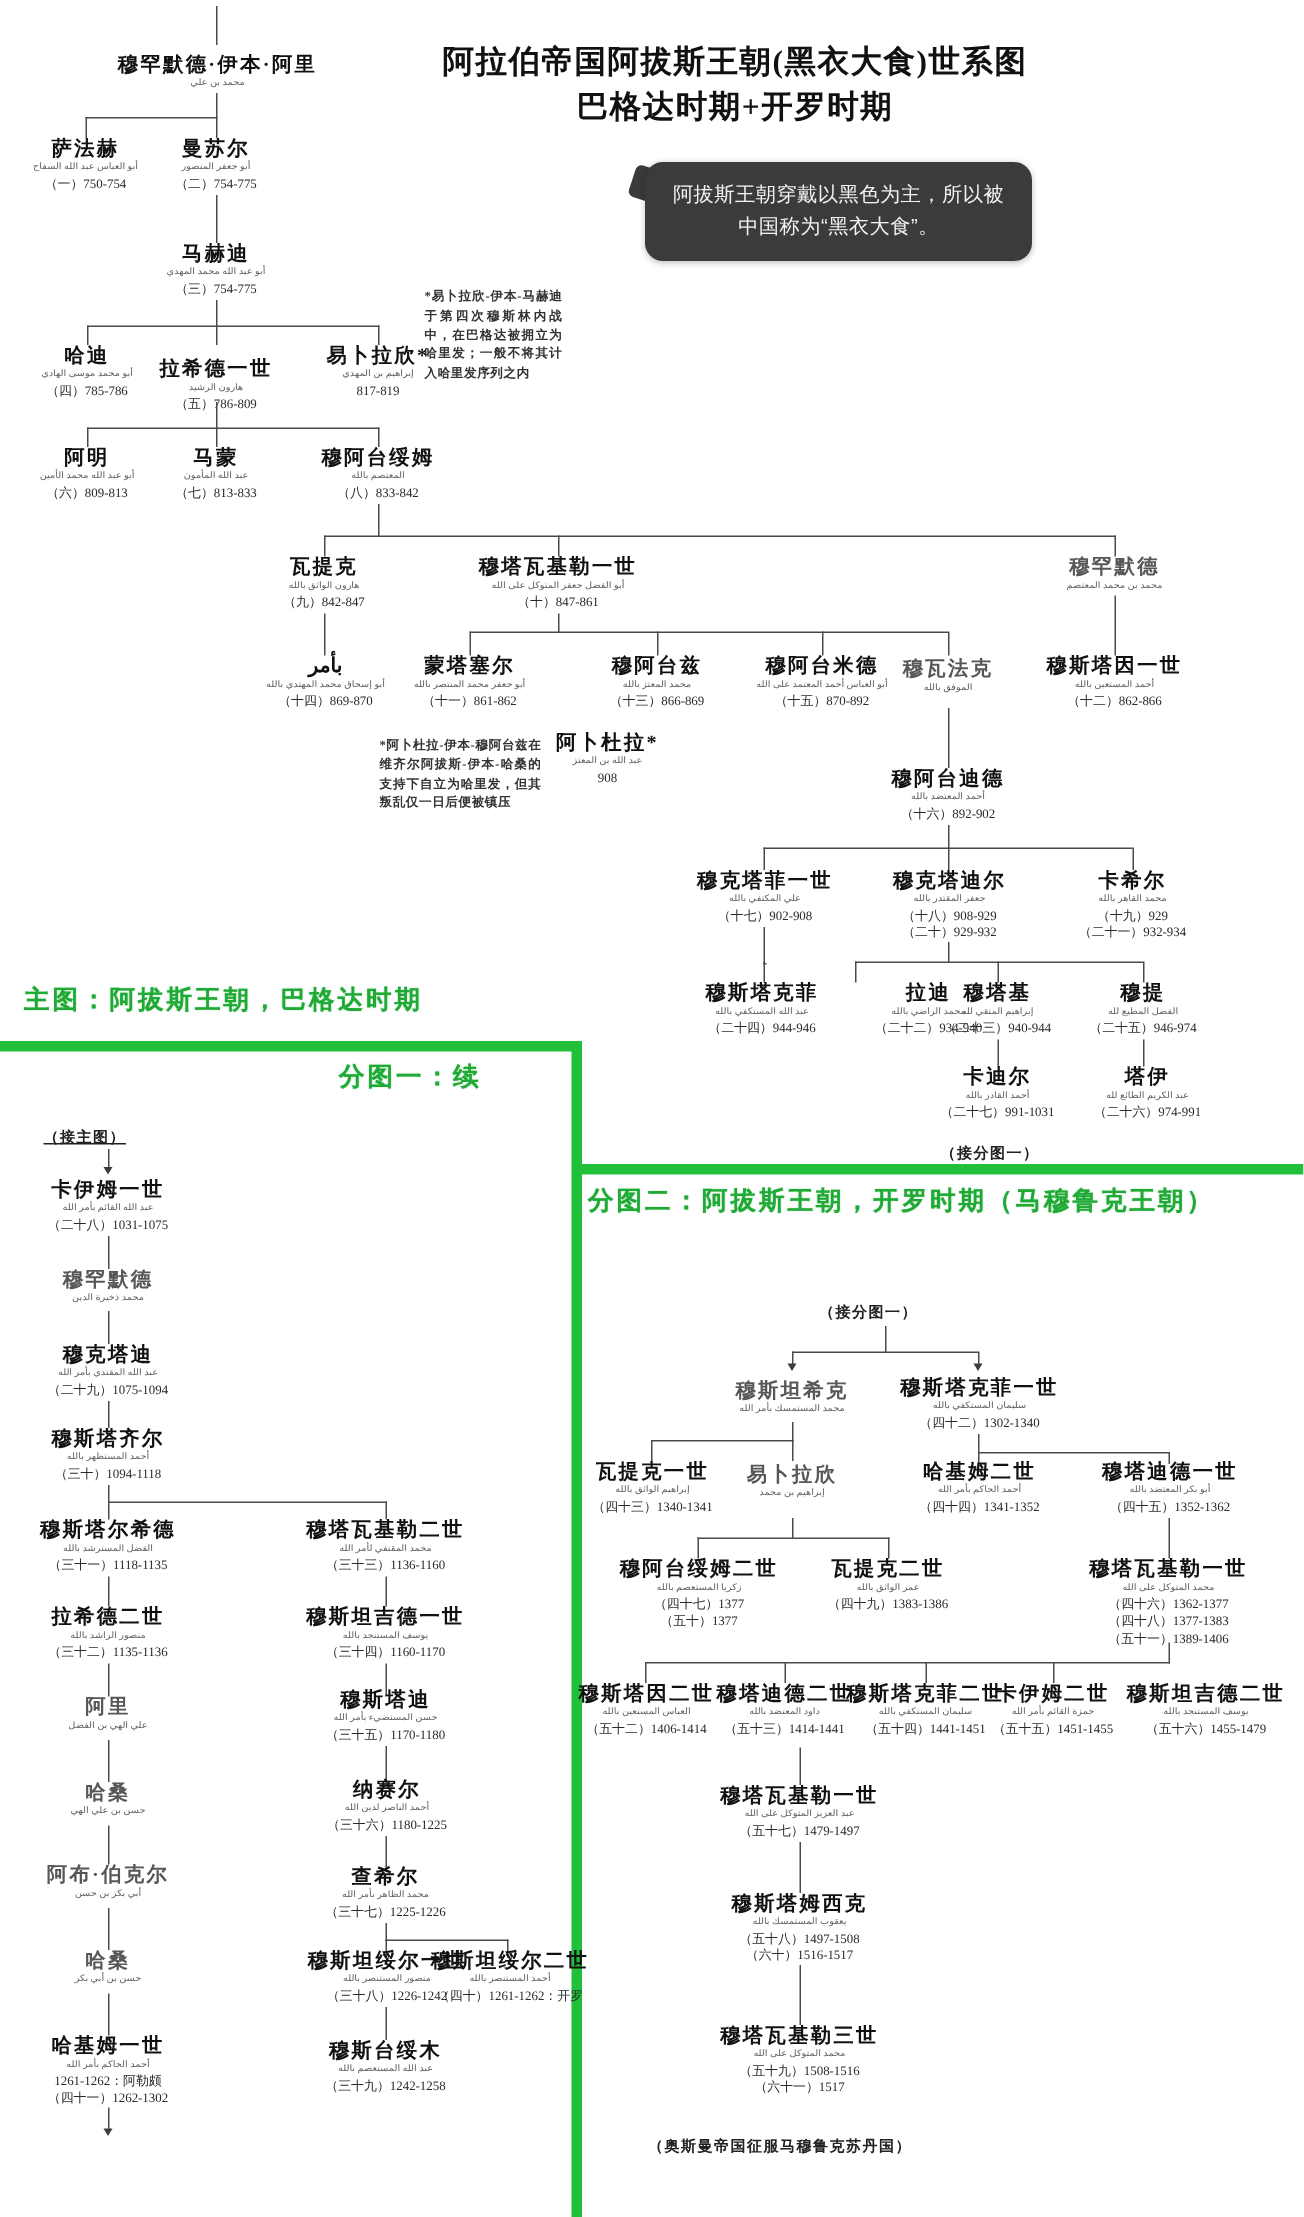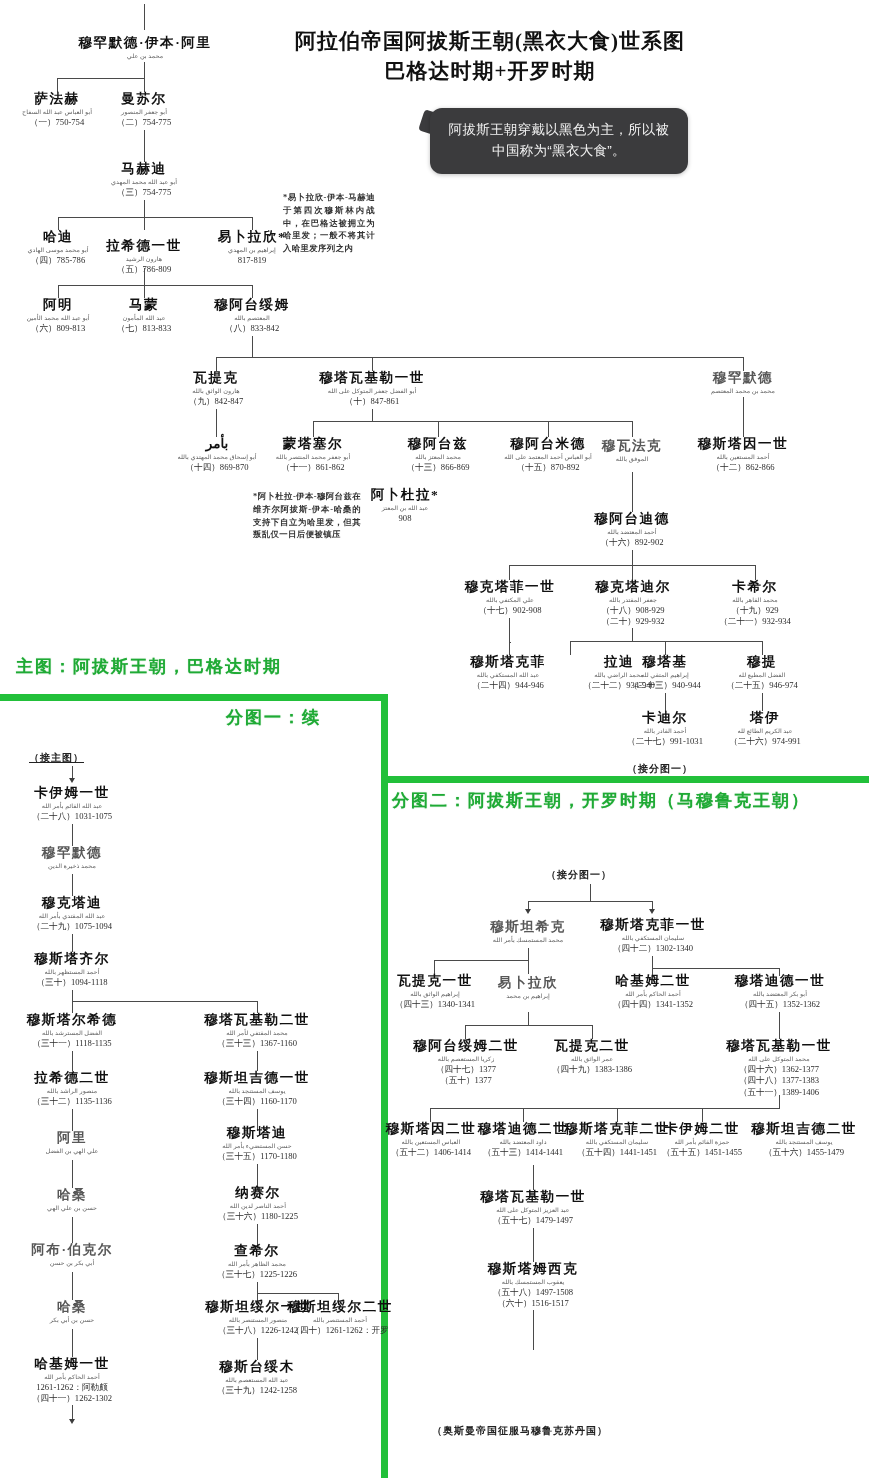--- a/index.html
+++ b/index.html
@@ -361,21 +361,21 @@
   <div class="ln lnv" style="left:257px; top:1001px; height:12px;"></div>
 
   <div class="node" style="left:6px; top:1013px; width:132px;">
     <div class="cn">穆斯塔尔希德</div>
     <div class="ar">الفضل المسترشد بالله</div>
     <div class="rg">（三十一）1118-1135</div>
   </div>
   <div class="node" style="left:191px; top:1013px; width:132px;">
     <div class="cn">穆塔瓦基勒二世</div>
     <div class="ar">محمد المقتفي لأمر الله</div>
-    <div class="rg">（三十三）1367-1160</div>
+    <div class="rg">（三十三）1136-1160</div>
   </div>
 
   <div class="ln lnv" style="left:72px; top:1051px; height:20px;"></div>
   <div class="ln lnv" style="left:257px; top:1051px; height:20px;"></div>
 
   <div class="node" style="left:12px; top:1071px; width:120px;">
     <div class="cn">拉希德二世</div>
     <div class="ar">منصور الراشد بالله</div>
     <div class="rg">（三十二）1135-1136</div>
   </div>
@@ -582,16 +582,22 @@
 
   <div class="node" style="left:466px; top:1262px; width:134px;">
     <div class="cn">穆斯塔姆西克</div>
     <div class="ar">يعقوب المستمسك بالله</div>
     <div class="rg">（五十八）1497-1508</div>
     <div class="rg">（六十）1516-1517</div>
   </div>
 
   <div class="ln lnv" style="left:533px; top:1310px; height:40px;"></div>
 
+  <div class="node" style="left:463px; top:1350px; width:140px;">
+    <div class="cn">穆塔瓦基勒三世</div>
+    <div class="ar">محمد المتوكل على الله</div>
+    <div class="rg">（五十九）1508-1516</div>
+    <div class="rg">（六十一）1517</div>
+  </div>
 
   <div class="plain" style="left:432px; top:1424px;">（奥斯曼帝国征服马穆鲁克苏丹国）</div>
 
 </div>
 
 </body></html>

